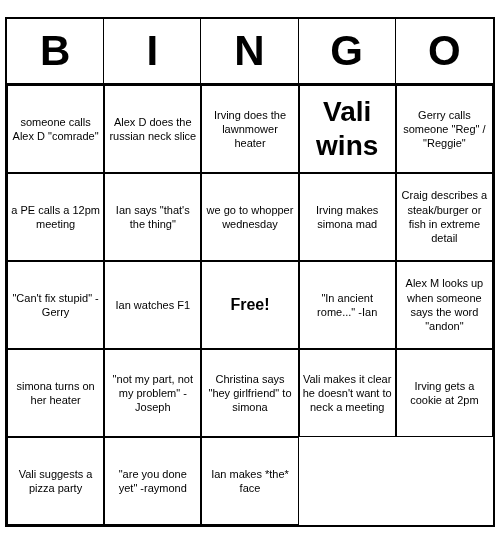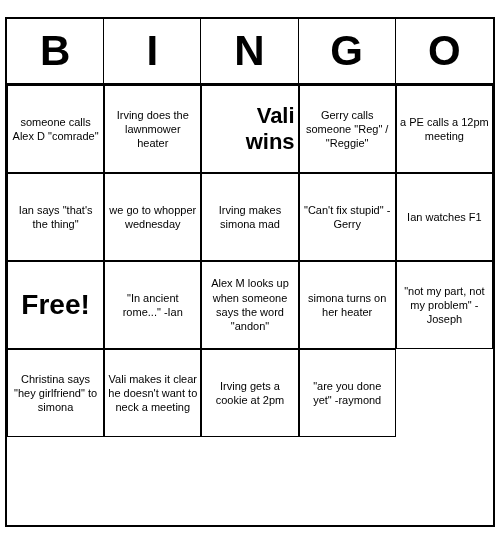--- a/index.html
+++ b/index.html
@@ -41,55 +41,58 @@
       text-align: center;
       font-size: 11px;
       padding: 4px 3px;
       display: flex;
       align-items: center;
       justify-content: center;
       min-height: 88px;
       line-height: 1.3;
     }
     .bingo-cell.free {
-      font-size: 28px;
+      font-size: 16px;
       font-weight: bold;
     }
     .bingo-cell.vali-wins {
-      font-size: 22px;
+      font-size: 28px;
       font-weight: bold;
       line-height: 1.2;
-      text-align: right;
     }
   </style>
 </head>
 <body>
 
 <div class="bingo-card">
   <div class="bingo-header">
   <div class="bingo-header-cell">B</div>
       <div class="bingo-header-cell">I</div>
       <div class="bingo-header-cell">N</div>
       <div class="bingo-header-cell">G</div>
       <div class="bingo-header-cell">O</div>
     </div>
   <div class="bingo-grid">
   <div class="bingo-cell">someone calls Alex D "comrade"</div>
+      <div class="bingo-cell">Alex D does the russian neck slice</div>
       <div class="bingo-cell">Irving does the lawnmower heater</div>
       <div class="bingo-cell vali-wins">Vali wins</div>
       <div class="bingo-cell">Gerry calls someone "Reg" / "Reggie"</div>
       <div class="bingo-cell">a PE calls a 12pm meeting</div>
       <div class="bingo-cell">Ian says "that's the thing"</div>
       <div class="bingo-cell">we go to whopper wednesday</div>
       <div class="bingo-cell">Irving makes simona mad</div>
+      <div class="bingo-cell">Craig describes a steak/burger or fish in extreme detail</div>
       <div class="bingo-cell">"Can't fix stupid" -Gerry</div>
       <div class="bingo-cell">Ian watches F1</div>
       <div class="bingo-cell free">Free!</div>
       <div class="bingo-cell">"In ancient rome..." -Ian</div>
       <div class="bingo-cell">Alex M looks up when someone says the word "andon"</div>
       <div class="bingo-cell">simona turns on her heater</div>
       <div class="bingo-cell">"not my part, not my problem" -Joseph</div>
       <div class="bingo-cell">Christina says "hey girlfriend" to simona</div>
       <div class="bingo-cell">Vali makes it clear he doesn't want to neck a meeting</div>
       <div class="bingo-cell">Irving gets a cookie at 2pm</div>
+      <div class="bingo-cell">Vali suggests a pizza party</div>
       <div class="bingo-cell">"are you done yet" -raymond</div>
+      <div class="bingo-cell">Ian makes *the* face</div>
     </div>
 </div>
 
 </body></html>

